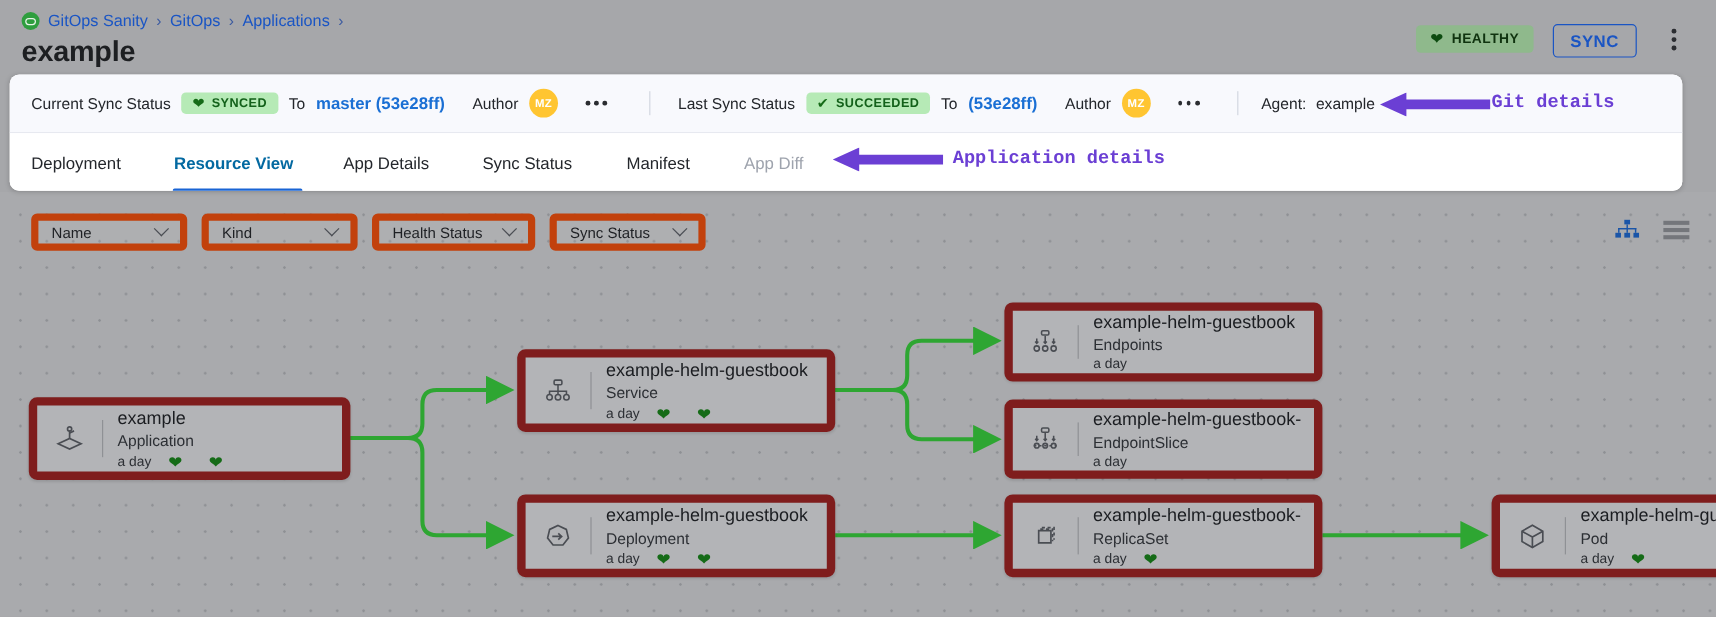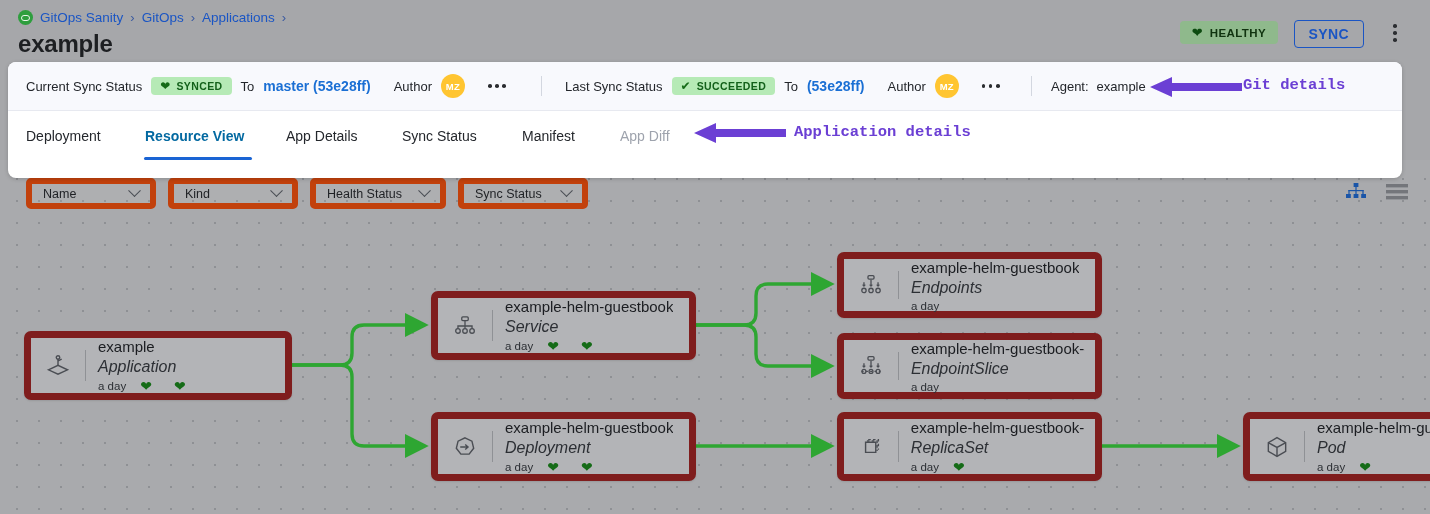--- a/index.html
+++ b/index.html
@@ -37,21 +37,21 @@
   .health-badge .hb-heart{color:#0d4b10;font-size:13px;line-height:1;}
   .health-badge .hb-text{color:#10330f;font-size:11.5px;font-weight:bold;letter-spacing:.4px;}
   .sync-button{position:absolute;right:66px;top:20px;border:1.6px solid #1a55c4;border-radius:4px;
               color:#1a55c4;font-size:14px;font-weight:bold;letter-spacing:.4px;padding:5px 14px;
               background:transparent;}
   .kebab-v{position:absolute;right:28px;top:22px;width:14px;height:22px;
               display:flex;flex-direction:column;align-items:center;justify-content:center;gap:3.5px;}
   .kebab-v i{width:3.6px;height:3.6px;border-radius:50%;background:#2b2d31;display:block;}
 
   
-  #detail-card{position:absolute;left:8px;top:62px;width:1394px;height:116px;background:#fff;
+  #detail-card{position:absolute;left:8px;top:62px;width:1394px;height:97px;background:#fff;
               border-radius:8px;box-shadow:0 1px 4px rgba(0,0,0,.18);overflow:hidden;}
   #status-row{position:relative;height:48px;background:#f8f9fd;border-bottom:1px solid #e7e9f0;}
   .sr-item{position:absolute;top:0;height:48px;display:flex;align-items:center;gap:9px;}
   .sr-label{font-size:13px;color:#23262b;}
   .sr-badge{display:flex;align-items:center;gap:6px;border-radius:4px;padding:3px 9px;background:#b6eab6;}
   .sr-badge .bi{color:#156b17;font-size:12px;line-height:1;}
   .sr-badge .bt{color:#13611a;font-size:10.5px;font-weight:bold;letter-spacing:.4px;}
   .sr-rev{font-size:14px;font-weight:bold;color:#1a6fd4;}
   .avatar{width:24px;height:24px;border-radius:50%;background:#ffc531;color:#fff;font-size:9.5px;
           font-weight:bold;display:flex;align-items:center;justify-content:center;letter-spacing:.3px;}
@@ -79,21 +79,21 @@
   .view-icons{position:absolute;top:183px;right:24px;display:flex;align-items:center;gap:20px;}
   .icon-btn{width:20px;height:20px;display:block;}
 
   
   .node{position:absolute;background:#b3b4b7;border:7px solid #7f1d1d;border-radius:7px;
         box-shadow:0 1px 2px rgba(0,0,0,.10);display:flex;align-items:center;box-sizing:border-box;}
   .node-ic{width:54px;min-width:54px;display:flex;align-items:center;justify-content:center;color:#4a4d53;}
   .node-div{width:1px;align-self:stretch;margin:12px 0;background:#8f9195;}
   .node-body{padding:0 10px 0 12px;overflow:hidden;}
   .node-title{font-size:15px;color:#1b1d21;white-space:nowrap;overflow:hidden;margin-bottom:3px;}
-  .node-kind{font-size:16px;color:#2c2f34;margin-bottom:3px;font-style:italic;}
+  .node-kind{font-size:13px;color:#2c2f34;margin-bottom:3px;}
   .node-meta{display:flex;align-items:center;gap:0;font-size:11.5px;color:#2c2f34;}
   .node-meta .age{margin-right:14px;}
   .node-meta .hrt{color:#156b17;font-size:14px;line-height:1;margin-right:22px;}
 
   svg.edges{position:absolute;left:0;top:160px;width:1430px;height:354px;pointer-events:none;}
 </style>
 </head>
 <body>
 
 <div id="graph-canvas"></div>

